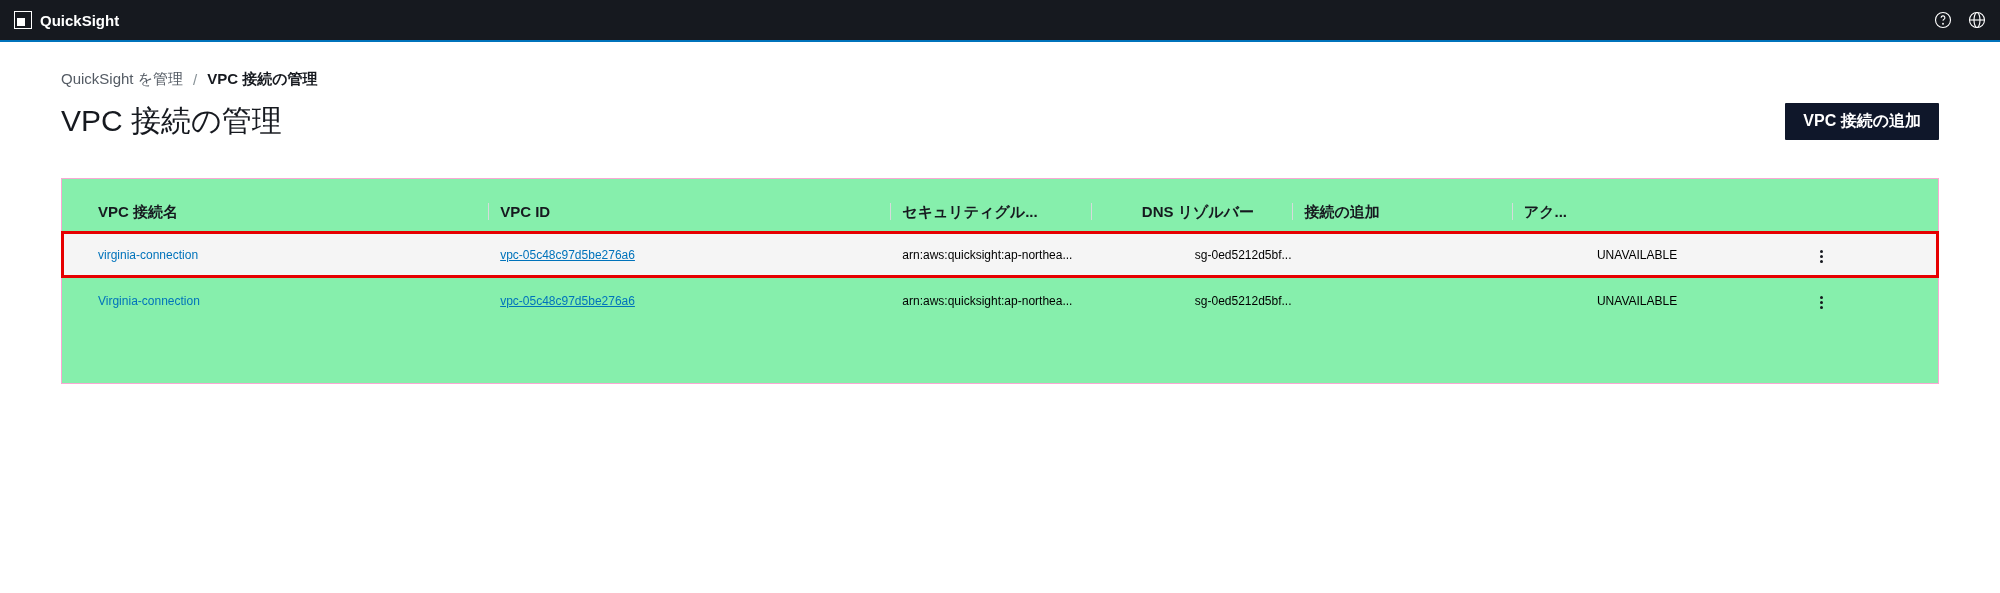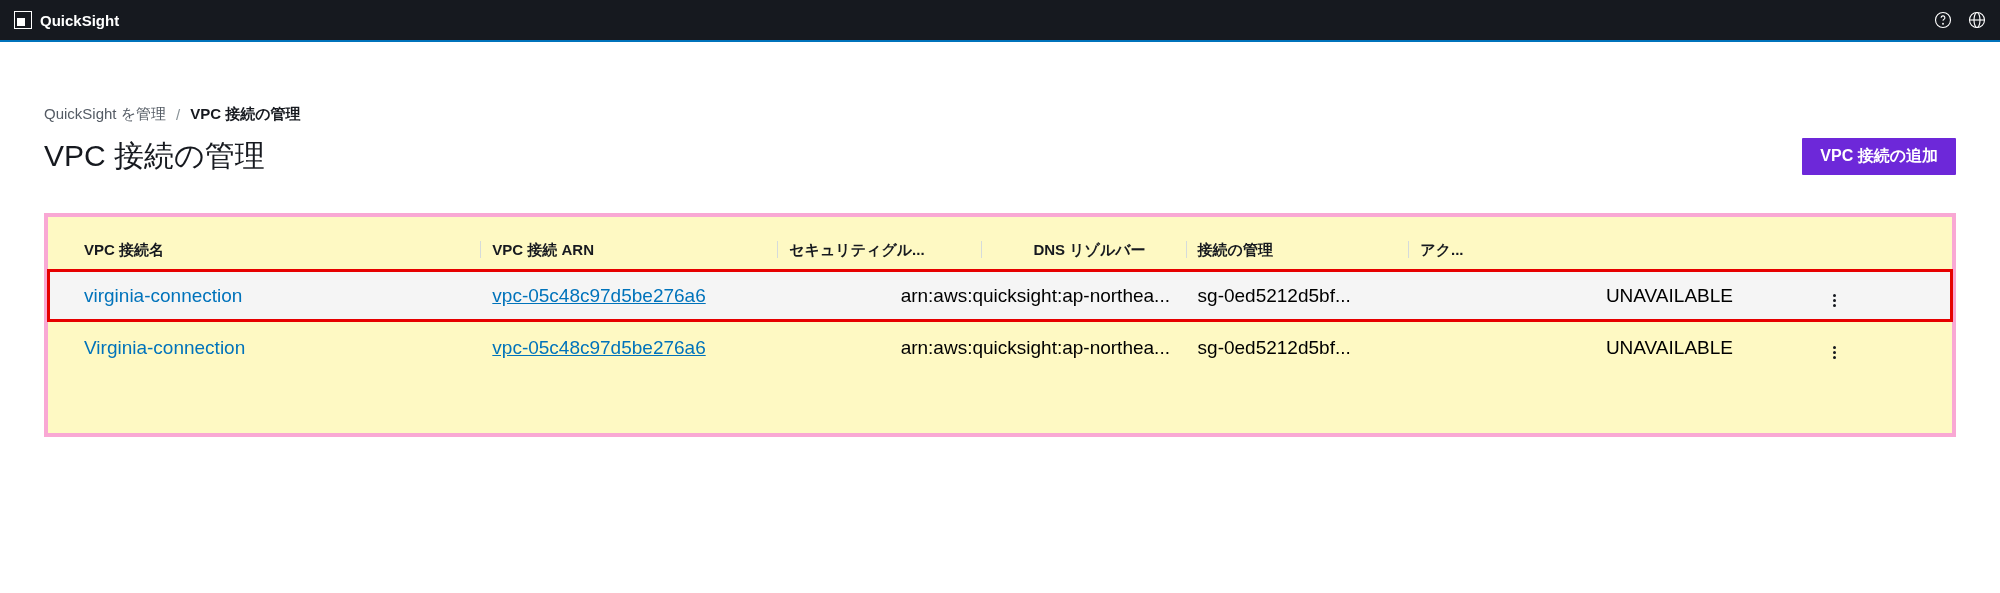--- a/index.html
+++ b/index.html
@@ -24,59 +24,59 @@
     .logo-box::after {
       content: "";
       position: absolute;
       left: 2px; bottom: 2px; right: 6px; top: 6px;
       background: #fff;
     }
     .brand { font-size: 15px; font-weight: 600; }
     .topnav-right { display: flex; align-items: center; gap: 16px; }
     .topnav-icon { width: 18px; height: 18px; stroke: #fff; fill: none; stroke-width: 1.5; cursor: pointer; }
 
-    .content { padding: 28px 44px; margin-top: 35px; }
+    .content { padding: 28px 61px; }
 
     
     .breadcrumb { font-size: 15px; color: #545b64; display: flex; align-items: center; gap: 10px; margin-bottom: 12px; }
     .breadcrumb .sep { color: #879196; }
     .breadcrumb .current { font-weight: 700; color: #16191f; }
 
     
     .page-head { display: flex; justify-content: space-between; align-items: center; margin-bottom: 36px; }
     .page-title { font-size: 30px; font-weight: 400; color: #16191f; }
     .primary-btn {
-      background: #6d28d9;
+      background: #0f172a;
       color: #fff;
       border: none;
       padding: 8px 18px;
       font-size: 16px;
       font-weight: 700;
       cursor: pointer;
       border-radius: 1px;
     }
 
     
     .card {
-      background: #fef9c3;
-      border: 4px solid #f9a8d4;
+      background: #86efac;
+      border: 1px solid #f9a8d4;
       padding: 24px 0 60px;
     }
     .tbl { width: 100%; }
     .thead { display: flex; padding: 0 24px 10px; font-size: 15px; font-weight: 700; color: #16191f; }
     .thead .col { position: relative; padding-left: 12px; }
     .thead .col:not(:first-child)::before {
       content: "";
       position: absolute;
       left: 0; top: 0; bottom: 2px;
       width: 1px;
       background: #d5dbdb;
     }
 
-    .row { display: flex; padding: 10px 24px; font-size: 19px; align-items: center; }
+    .row { display: flex; padding: 10px 24px; font-size: 12px; align-items: center; }
     .row + .row { border-top: 1px solid #eaeded; }
     .row .col { padding-left: 12px; overflow: hidden; text-overflow: ellipsis; white-space: nowrap; }
 
     .col-name    { width: 22%; }
     .col-vpcid   { width: 22%; }
     .col-arn     { width: 16%; }
     .col-sg      { width: 11%; }
     .col-dns     { width: 11%; text-align: center; }
     .col-status  { width: 12%; }
     .col-actions { width: 6%; text-align: left; }
@@ -122,24 +122,24 @@
 
   <div class="page-head">
     <h1 class="page-title">VPC 接続の管理</h1>
     <button class="primary-btn">VPC 接続の追加</button>
   </div>
 
   <div class="card">
     <div class="tbl">
       <div class="thead">
         <div class="col col-name">VPC 接続名</div>
-        <div class="col col-arn">VPC 接続 ARN</div>
+        <div class="col col-vpcid">VPC ID</div>
         <div class="col col-sg">セキュリティグル...</div>
         <div class="col col-dns">DNS リゾルバー</div>
-        <div class="col col-status">接続の管理</div>
+        <div class="col col-status">接続の追加</div>
         <div class="col col-actions">アク...</div>
       </div>
 
       <div class="row highlight-row">
         <div class="col col-name"><span class="link">virginia-connection</span></div>
         <div class="col col-vpcid"><span class="link link-u">vpc-05c48c97d5be276a6</span></div>
         <div class="col col-arn">arn:aws:quicksight:ap-northea...</div>
         <div class="col col-sg">sg-0ed5212d5bf...</div>
         <div class="col col-dns"></div>
         <div class="col col-status">UNAVAILABLE</div>

